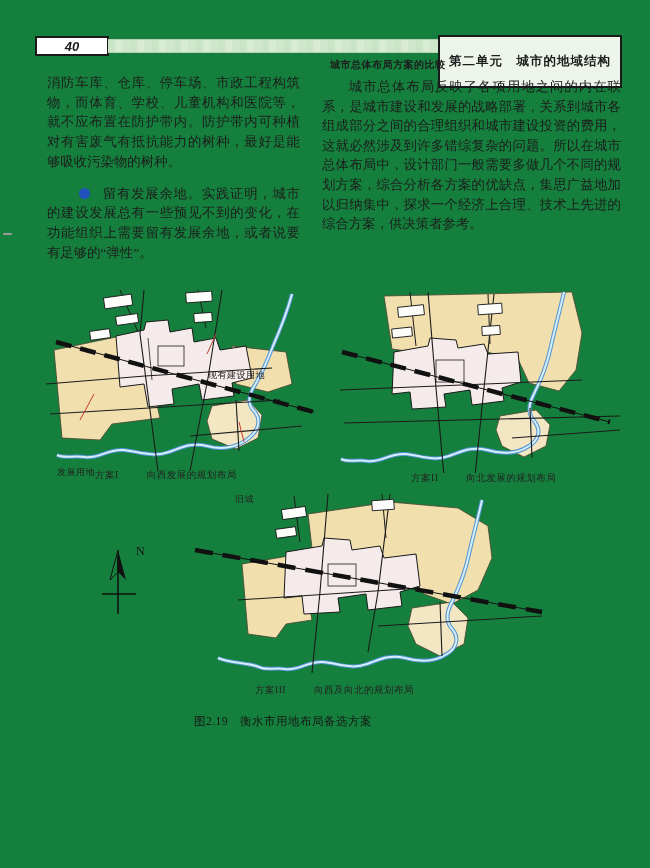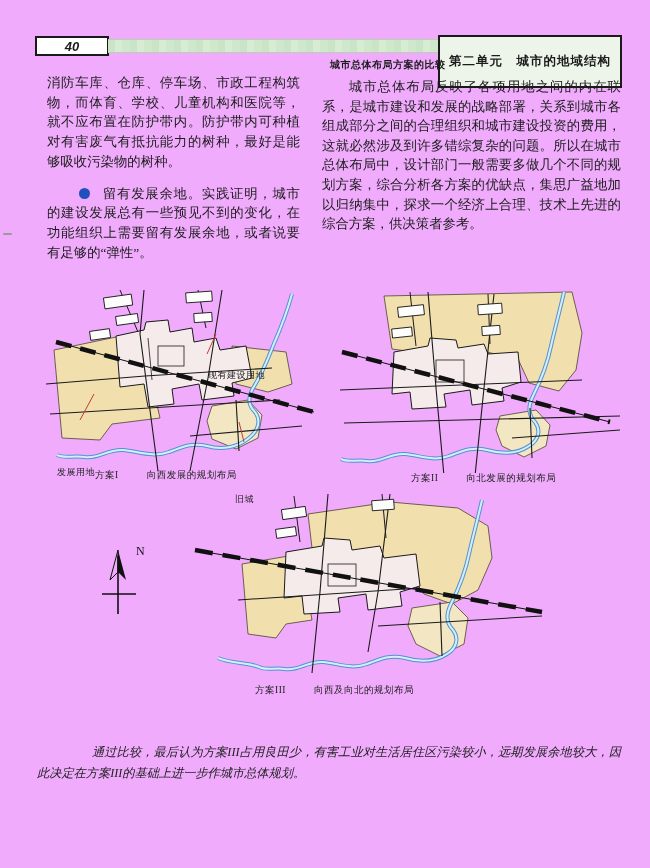--- a/index.html
+++ b/index.html
@@ -1,18 +1,18 @@
 <!DOCTYPE html>
 <html><head>
 <meta charset="utf-8">
 <style>
   html,body { margin:0; padding:0; background:#e8e6e0; }
   .page {
     position:relative; width:650px; height:868px; margin:0 auto;
-    background:#f0abfc; overflow:hidden;
+    background:#15803d; overflow:hidden;
     font-family:"Liberation Serif", serif; color:#1c1c1c;
   }
   
   .pagenum-box {
     position:absolute; left:35px; top:36px; width:70px; height:16px;
     background:#ffffff; border:2px solid #1a1a1a;
     display:flex; align-items:center; justify-content:center;
     font-family:"Liberation Sans", sans-serif; font-style:italic; font-weight:bold;
     font-size:13px;
   }
@@ -242,19 +242,19 @@
   <div class="map-caption cap1">
     <span>方案I</span><span class="captext">向西发展的规划布局</span>
   </div>
   <div class="map-caption cap2">
     <span>方案II</span><span class="captext">向北发展的规划布局</span>
   </div>
   <div class="map-caption cap3">
     <span>方案III</span><span class="captext">向西及向北的规划布局</span>
   </div>
 
+  <div class="fig-caption">图2.19　衡水市用地布局备选方案</div>
 
   <div class="notes">
-    <p>通过比较，最后认为方案III占用良田少，有害工业对生活居住区污染较小，远期发展余地较大，因此决定在方案III的基础上进一步作城市总体规划。</p>
   </div>
 
   <div class="scan-mark"></div>
 </div>
 
 </body></html>

